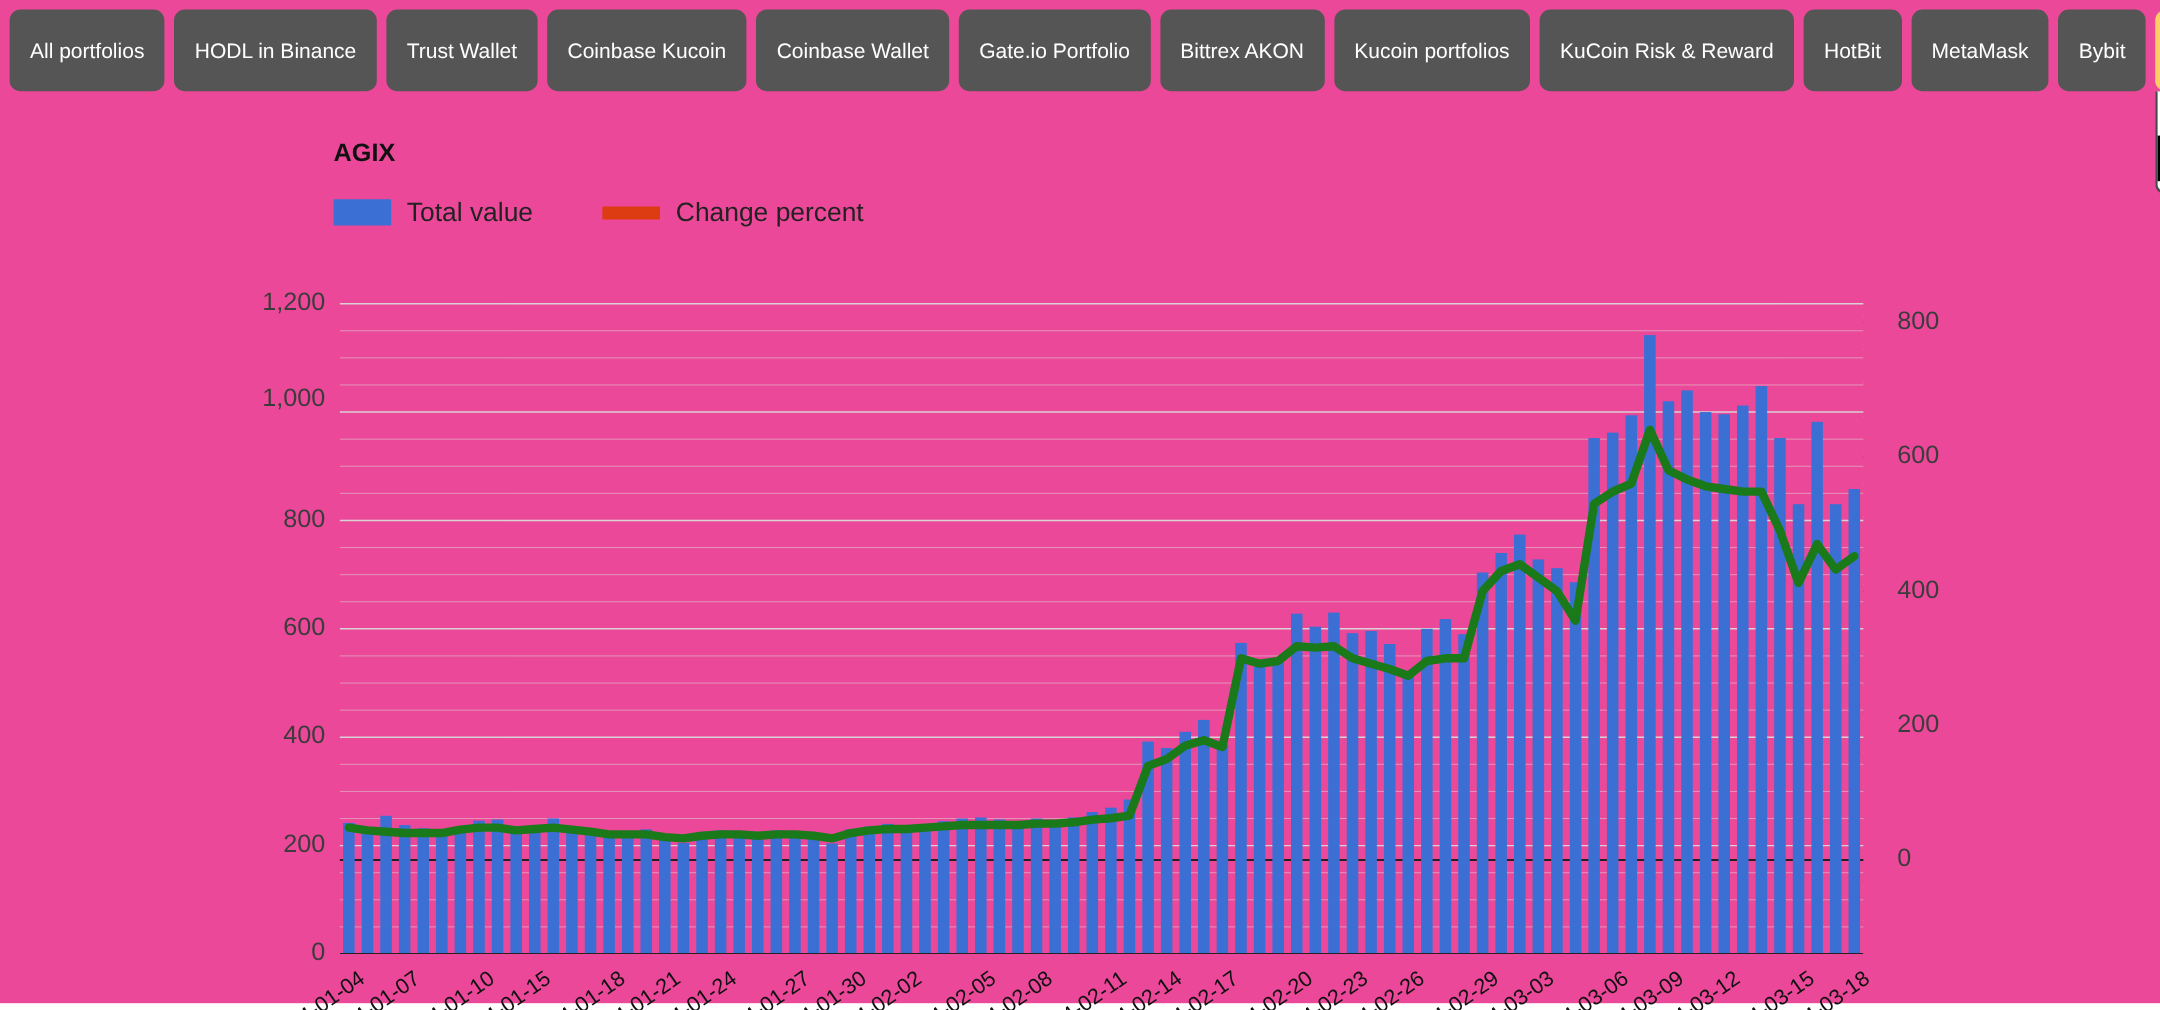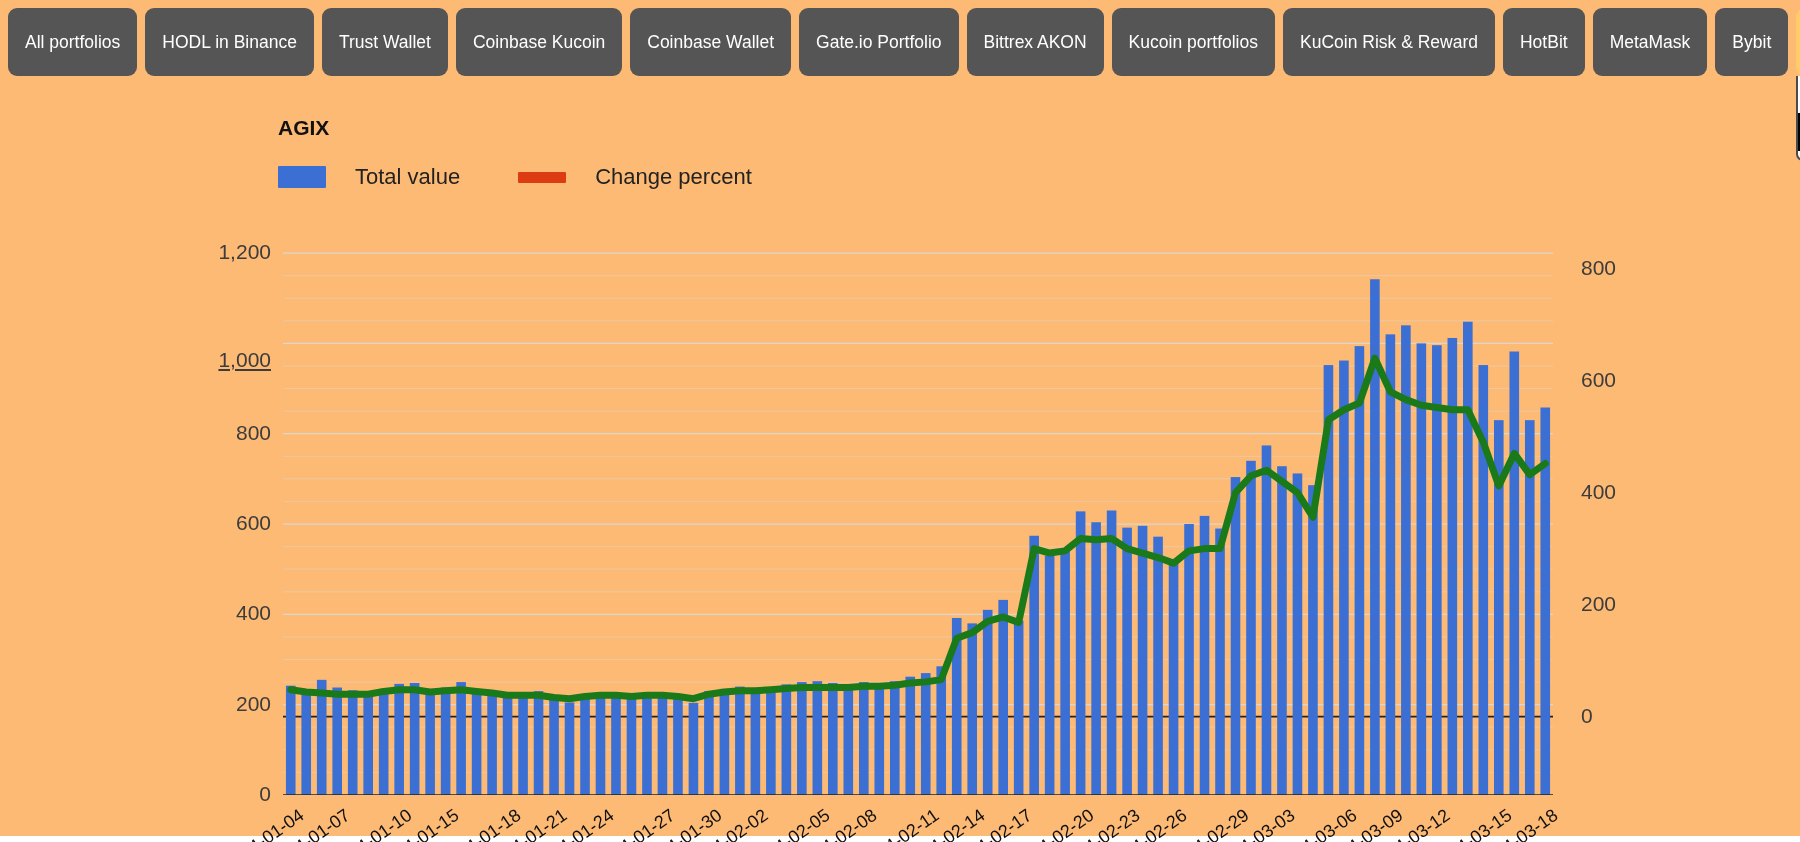--- a/index.html
+++ b/index.html
@@ -4,21 +4,21 @@
 <title>AGIX Portfolio Chart</title>
 <style>
   * { box-sizing: border-box; }
   html, body {
     margin: 0; padding: 0;
     width: 1800px; height: 842px;
     background: #ffffff;
     font-family: "Liberation Sans", sans-serif;
     overflow: hidden;
   }
-  #root { position: relative; width: 1800px; height: 836px; background:#fdba74; }
+  #root { position: relative; width: 1800px; height: 836px; background:#ec4899; }
 
   
   .tabbar {
     position: absolute; top: 8px; left: 8px;
     display: flex; align-items: flex-start; gap: 8px;
     height: 68px;
   }
   .tab {
     background: #555555;
     color: #ffffff;
@@ -78,21 +78,21 @@
   .chart-shell { position: absolute; left: 0; top: 100px; width: 1800px; height: 742px; }
 
   .chart-title {
     position: absolute; left: 278px; top: 16px;
     font-size: 21px; font-weight: bold; color: #111;
   }
   .legend {
     position: absolute; left: 278px; top: 64px;
     display: flex; align-items: center; gap: 58px;
   }
-  .legend-item { display: flex; align-items: center; gap: 29px; }
+  .legend-item { display: flex; align-items: center; gap: 13px; }
   .legend-swatch-bar { width: 48px; height: 22px; background: #3b6fd4; border-radius: 1px; }
   .legend-swatch-line { width: 48px; height: 11px; background: #dd3b11; border-radius: 1px; }
   .legend-label { font-size: 22px; color: #222; }
 
   .plot {
     position: absolute;
     left: 283px; top: 135px;
     width: 1270px; height: 560px;
   }
   svg.chart { display:block; }
@@ -346,21 +346,21 @@
           <line x1="1107.378048780488" x2="1107.378048780488" y1="560" y2="566" stroke="#555" stroke-width="1.2"></line>
           <line x1="1153.8414634146343" x2="1153.8414634146343" y1="560" y2="566" stroke="#555" stroke-width="1.2"></line>
           <line x1="1215.7926829268292" x2="1215.7926829268292" y1="560" y2="566" stroke="#555" stroke-width="1.2"></line>
           <line x1="1262.2560975609756" x2="1262.2560975609756" y1="560" y2="566" stroke="#555" stroke-width="1.2"></line>
         </svg>
     <div class="ytick-left" style="left: -120px; width: 108px; top: 547px;">0</div>
         <div class="ytick-left" style="left: -120px; width: 108px; top: 456.677px;">200</div>
         <div class="ytick-left" style="left: -120px; width: 108px; top: 366.355px;">400</div>
         <div class="ytick-left" style="left: -120px; width: 108px; top: 276.032px;">600</div>
         <div class="ytick-left" style="left: -120px; width: 108px; top: 185.71px;">800</div>
-        <div class="ytick-left" style="left: -120px; width: 108px; top: 113px; text-decoration: underline;">1,000</div>
+        <div class="ytick-left" style="left: -120px; width: 108px; top: 85px;">1,000</div>
         <div class="ytick-left" style="left: -120px; width: 108px; top: 5.06452px;">1,200</div>
         <div class="ytick-right" style="left: 1298px; top: 468.6px;">0</div>
         <div class="ytick-right" style="left: 1298px; top: 356.6px;">200</div>
         <div class="ytick-right" style="left: 1298px; top: 244.6px;">400</div>
         <div class="ytick-right" style="left: 1298px; top: 132.6px;">600</div>
         <div class="ytick-right" style="left: 1298px; top: 20.6px;">800</div>
         <div class="xtick" style="left: -142.256px; width: 155px; top: 570px;">2024-01-04</div>
         <div class="xtick" style="left: -95.7927px; width: 155px; top: 570px;">2024-01-07</div>
         <div class="xtick" style="left: -33.8415px; width: 155px; top: 570px;">2024-01-10</div>
         <div class="xtick" style="left: 12.622px; width: 155px; top: 570px;">2024-01-15</div>

